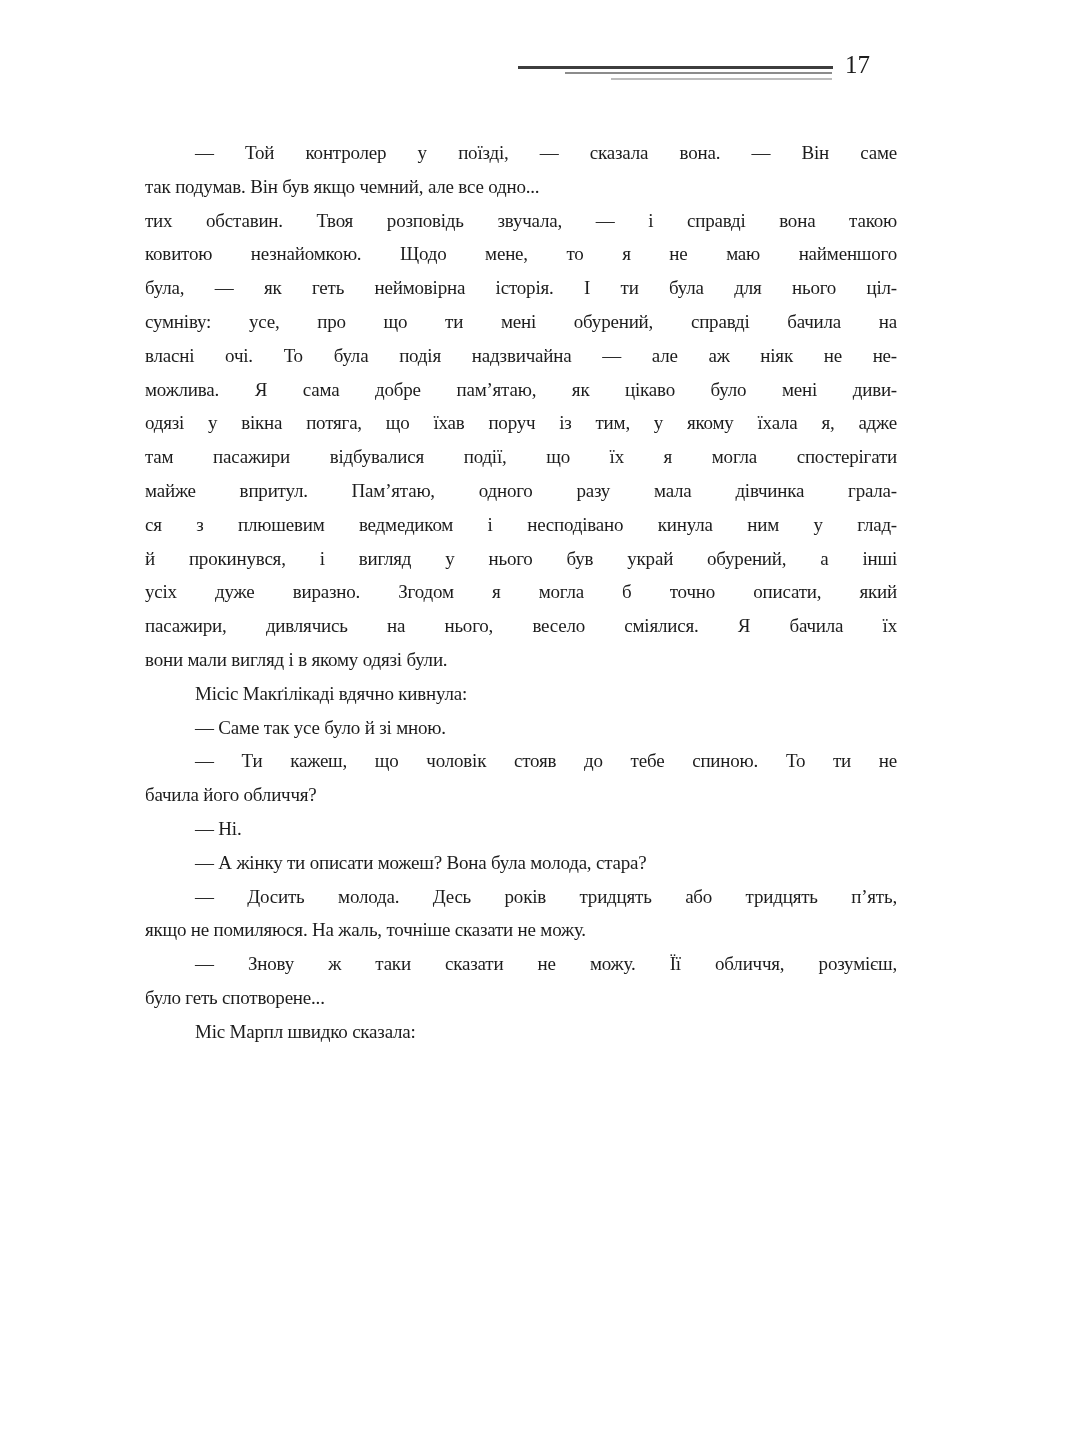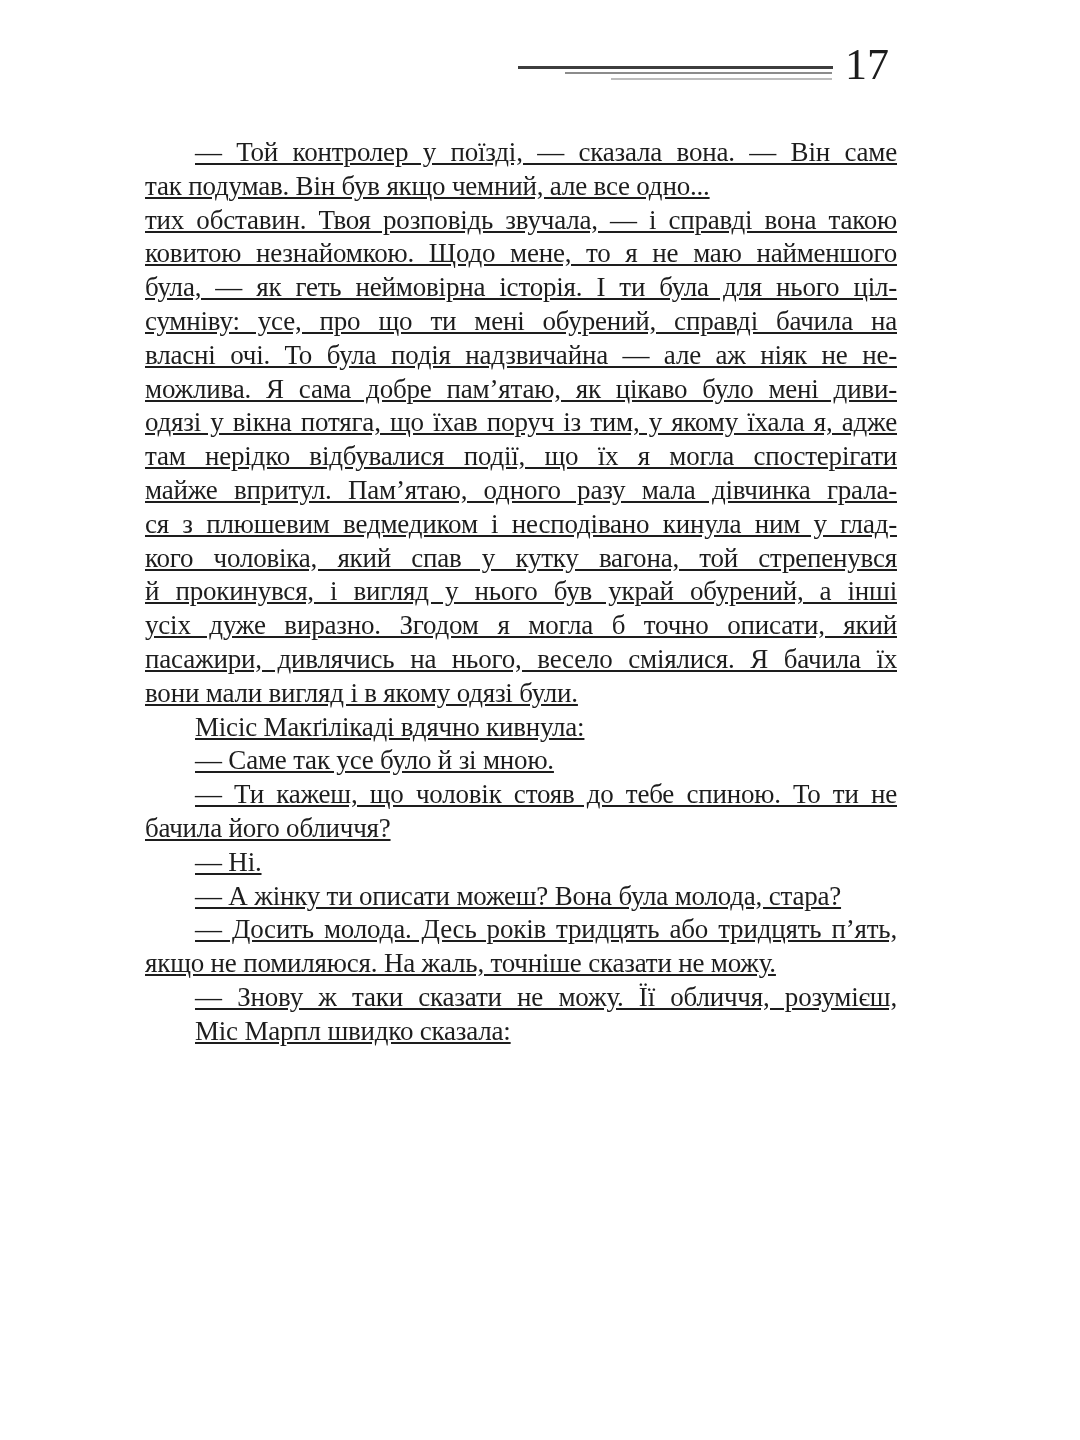--- a/index.html
+++ b/index.html
@@ -27,41 +27,40 @@
   }
   
   .rule { position: absolute; }
   .rule-1 { left: 518px; top: 66px; width: 315px; height: 3px; background: var(--rule-dark); }
   .rule-2 { left: 565px; top: 72px; width: 267px; height: 2px; background: var(--rule-mid); }
   .rule-3 { left: 611px; top: 78px; width: 221px; height: 2px; background: var(--rule-light); }
   .page-number {
     position: absolute;
     left: 845px;
     top: 46px;
-    font-size: 44px;
+    font-size: 25px;
     line-height: 38px;
     color: var(--text-color);
   }
   
   .text-block {
     position: absolute;
     left: 145px;
     top: 136px;
     width: 752px;
   }
   .para { margin: 0; }
   .line {
-    font-size: 27px;
+    font-size: 19px;
     line-height: 33.8px;
     letter-spacing: -0.2px;
     text-align: justify;
     text-align-last: justify;
     -moz-text-align-last: justify;
     white-space: normal;
-    text-decoration: underline;
   }
   .line.first { text-indent: 50px; }
   .line.last {
     text-align-last: left;
     -moz-text-align-last: left;
   }
 </style>
 </head>
 <body>
 
@@ -80,24 +79,23 @@
         <div class="line last">так подумав. Він був якщо чемний, але все одно...</div>
       </div>
       <div class="para">
         <div class="line">тих обставин. Твоя розповідь звучала, — і справді вона такою</div>
         <div class="line">ковитою незнайомкою. Щодо мене, то я не маю найменшого</div>
         <div class="line">була, — як геть неймовірна історія. І ти була для нього ціл-</div>
         <div class="line">сумніву: усе, про що ти мені обурений, справді бачила на</div>
         <div class="line">власні очі. То була подія надзвичайна — але аж ніяк не не-</div>
         <div class="line">можлива. Я сама добре пам’ятаю, як цікаво було мені диви-</div>
         <div class="line">одязі у вікна потяга, що їхав поруч із тим, у якому їхала я, адже</div>
-        <div class="line">там нерідко відбувалися події, що їх я могла спостерігати</div>
+        <div class="line">там пасажири відбувалися події, що їх я могла спостерігати</div>
         <div class="line">майже впритул. Пам’ятаю, одного разу мала дівчинка грала-</div>
         <div class="line">ся з плюшевим ведмедиком і несподівано кинула ним у глад-</div>
-        <div class="line">кого чоловіка, який спав у кутку вагона, той стрепенувся</div>
         <div class="line">й прокинувся, і вигляд у нього був украй обурений, а інші</div>
         <div class="line">усіх дуже виразно. Згодом я могла б точно описати, який</div>
         <div class="line">пасажири, дивлячись на нього, весело сміялися. Я бачила їх</div>
         <div class="line last">вони мали вигляд і в якому одязі були.</div>
       </div>
       <div class="para">
         <div class="line first last">Місіс Макґілікаді вдячно кивнула:</div>
       </div>
       <div class="para">
         <div class="line first last">— Саме так усе було й зі мною.</div>
@@ -111,19 +109,20 @@
       </div>
       <div class="para">
         <div class="line first last">— А жінку ти описати можеш? Вона була молода, стара?</div>
       </div>
       <div class="para">
         <div class="line first">— Досить молода. Десь років тридцять або тридцять п’ять,</div>
         <div class="line last">якщо не помиляюся. На жаль, точніше сказати не можу.</div>
       </div>
       <div class="para">
         <div class="line first">— Знову ж таки сказати не можу. Її обличчя, розумієш,</div>
+        <div class="line last">було геть спотворене...</div>
       </div>
       <div class="para">
         <div class="line first last">Міс Марпл швидко сказала:</div>
       </div>
     </div>
 
 </div>
 
 </body></html>

